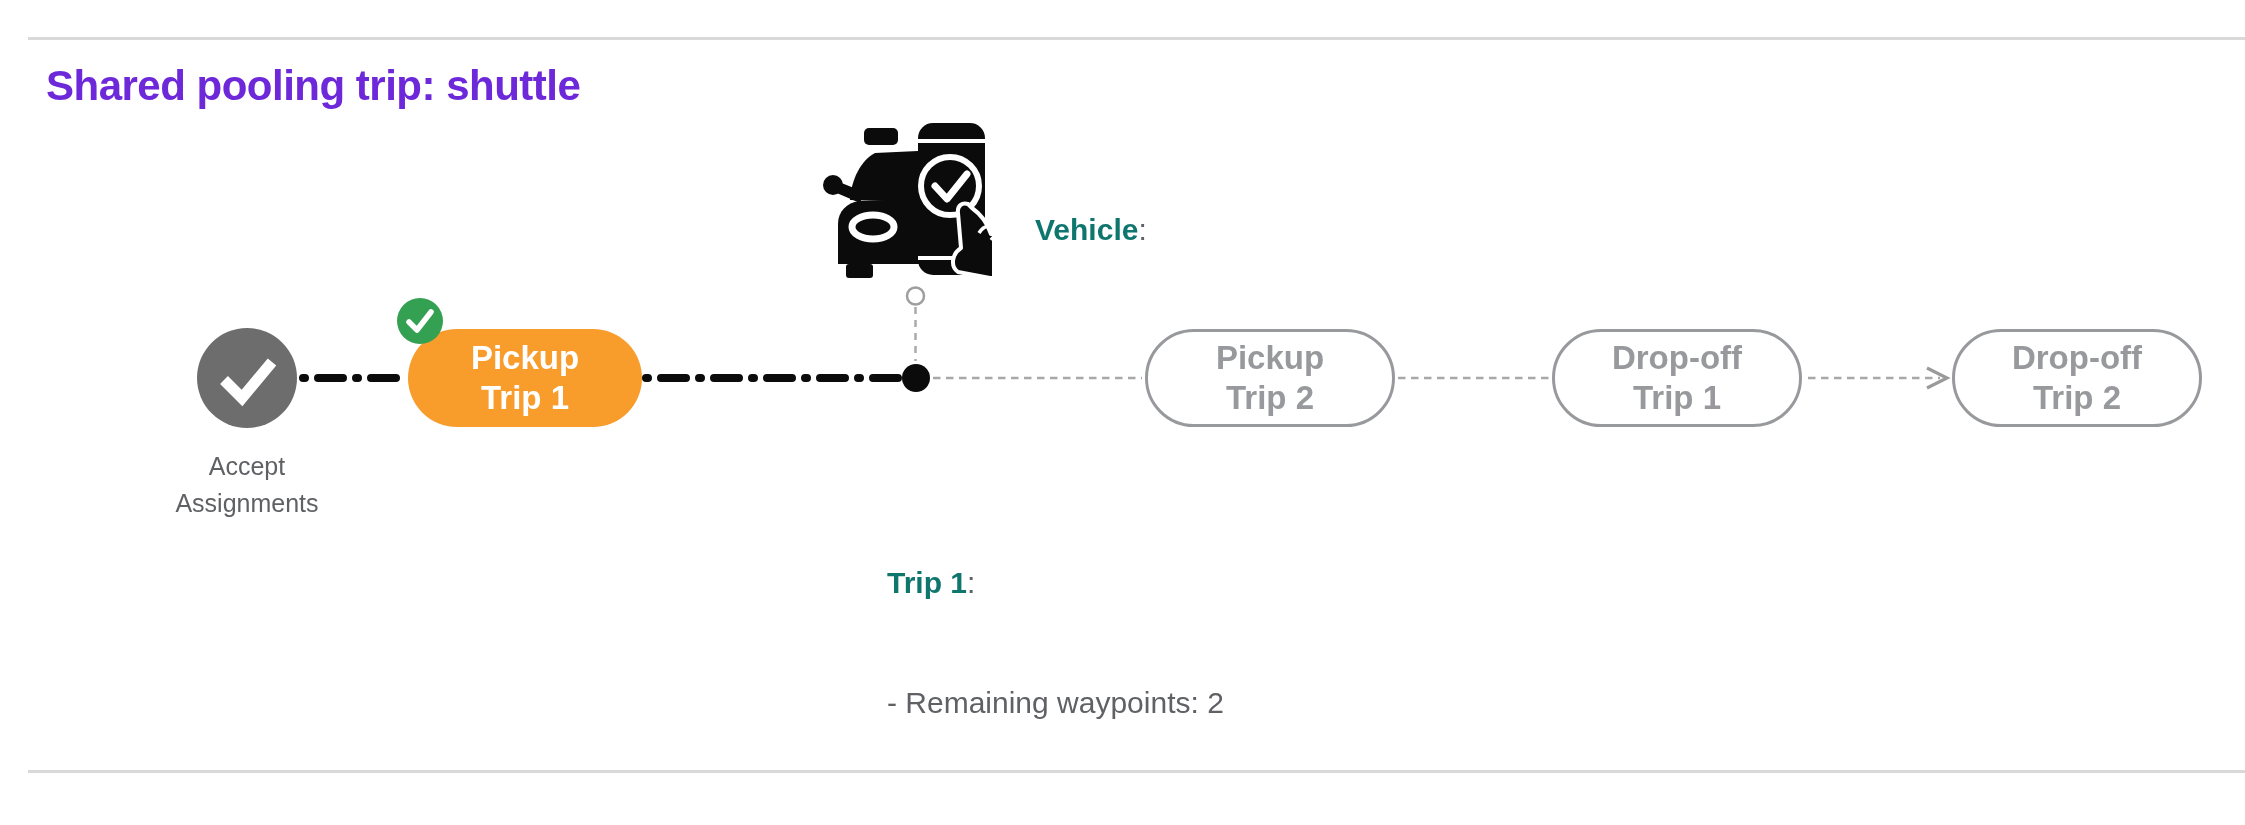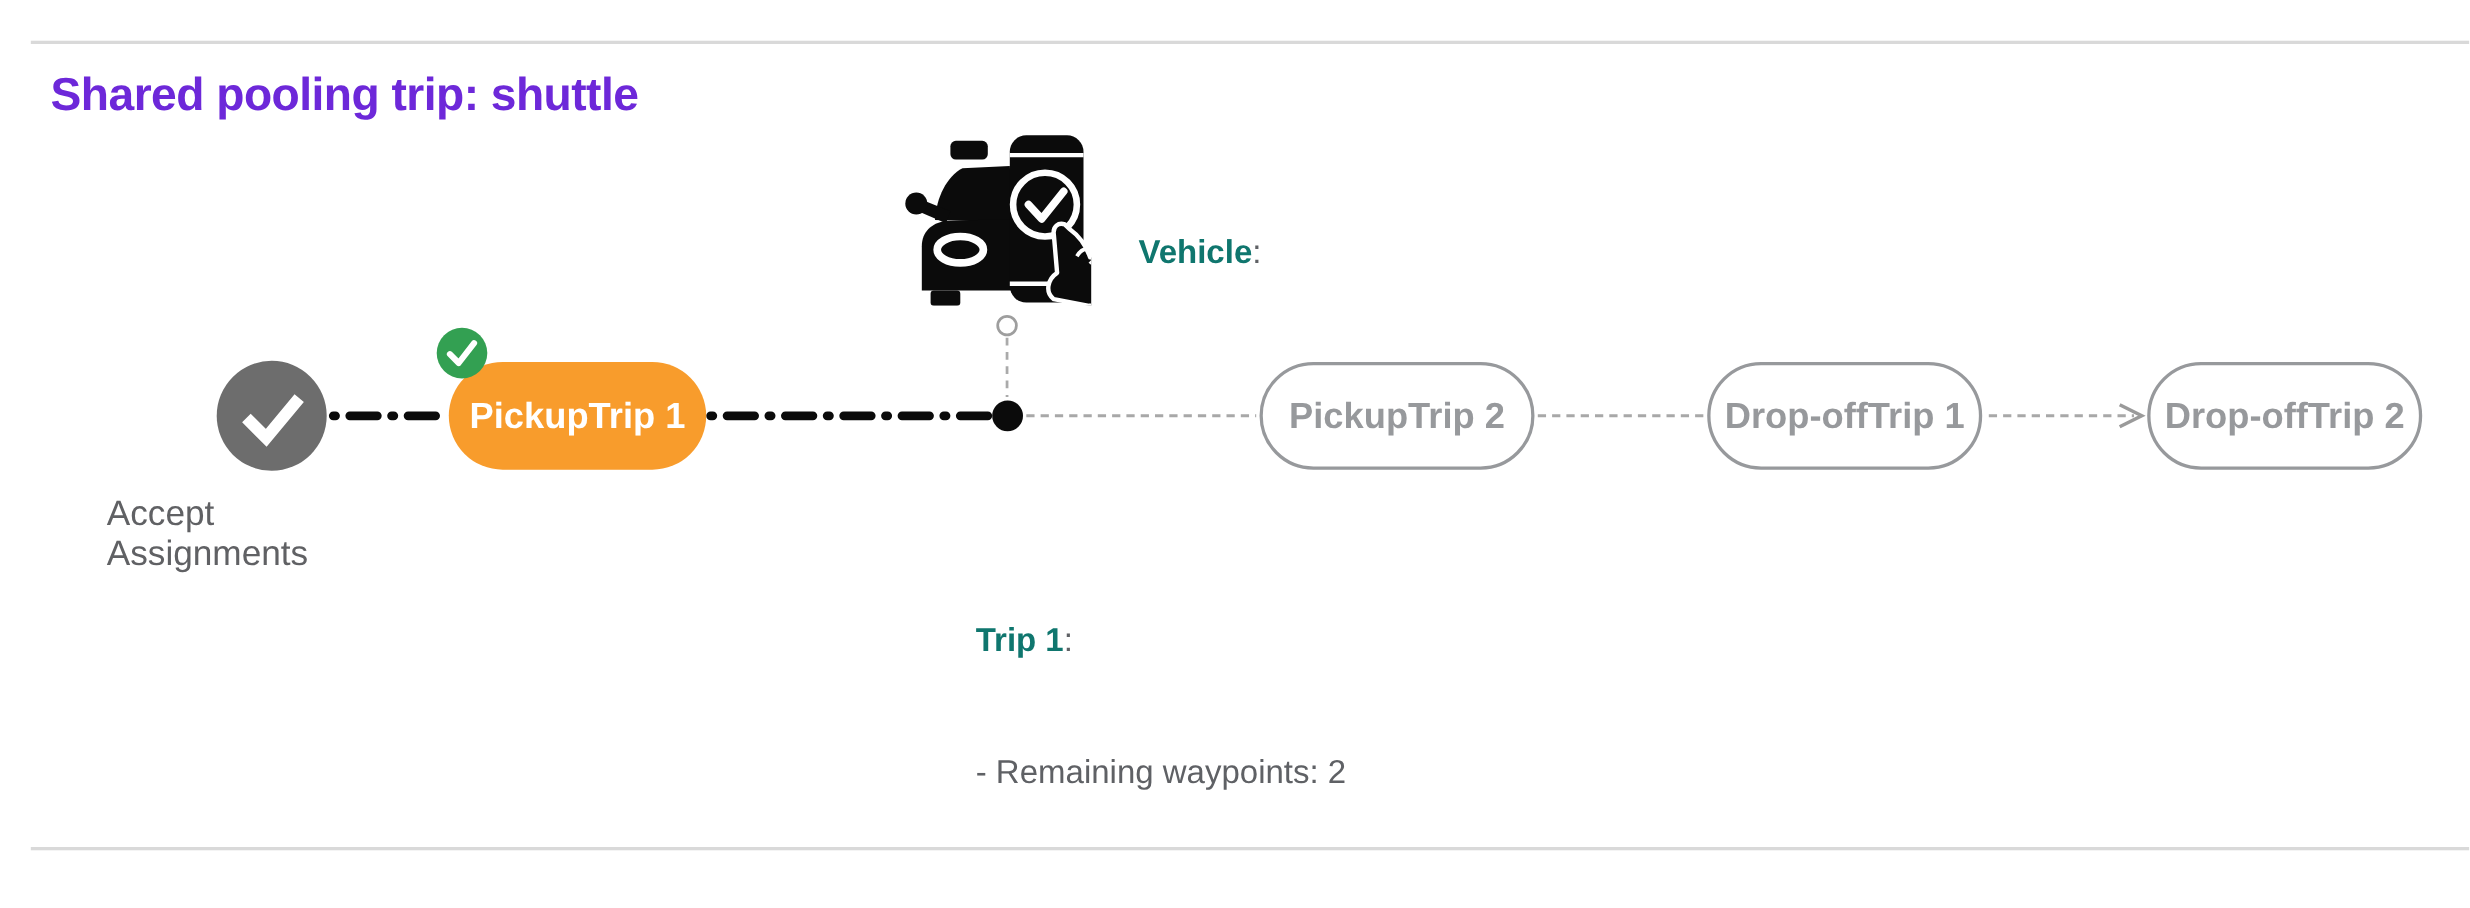--- a/index.html
+++ b/index.html
@@ -13,26 +13,26 @@
   .title{
     position:absolute;left:46px;top:62px;margin:0;
     font-size:42px;font-weight:bold;color:#6d28d9;letter-spacing:-0.5px;
   }
   .connectors{position:absolute;left:0;top:0;pointer-events:none;}
   .start-circle{
     position:absolute;left:197px;top:328px;width:100px;height:100px;border-radius:50%;
     background:#6d6d6d;display:flex;align-items:center;justify-content:center;
   }
   .start-label{
-    position:absolute;left:97px;top:448px;width:300px;text-align:left;
-    font-size:32px;line-height:37px;color:#606164;
+    position:absolute;left:97px;top:448px;width:300px;text-align:center;
+    font-size:25px;line-height:37px;color:#606164;
   }
   .pill{
     position:absolute;top:329px;height:98px;border-radius:49px;box-sizing:border-box;
-    display:flex;flex-direction:row;align-items:center;justify-content:center;
+    display:flex;flex-direction:column;align-items:center;justify-content:center;
     font-size:33px;font-weight:bold;line-height:40px;text-align:center;
   }
   .pill-active{left:408px;width:234px;background:#f89c2c;color:#ffffff;}
   .pill-pending{background:#ffffff;border:3px solid #97999c;color:#97999c;width:250px;}
   .pill-p2{left:1145px;}
   .pill-d1{left:1552px;}
   .pill-d2{left:1952px;}
   .badge{
     position:absolute;left:397px;top:298px;width:46px;height:46px;border-radius:50%;
     background:#33a052;display:flex;align-items:center;justify-content:center;

